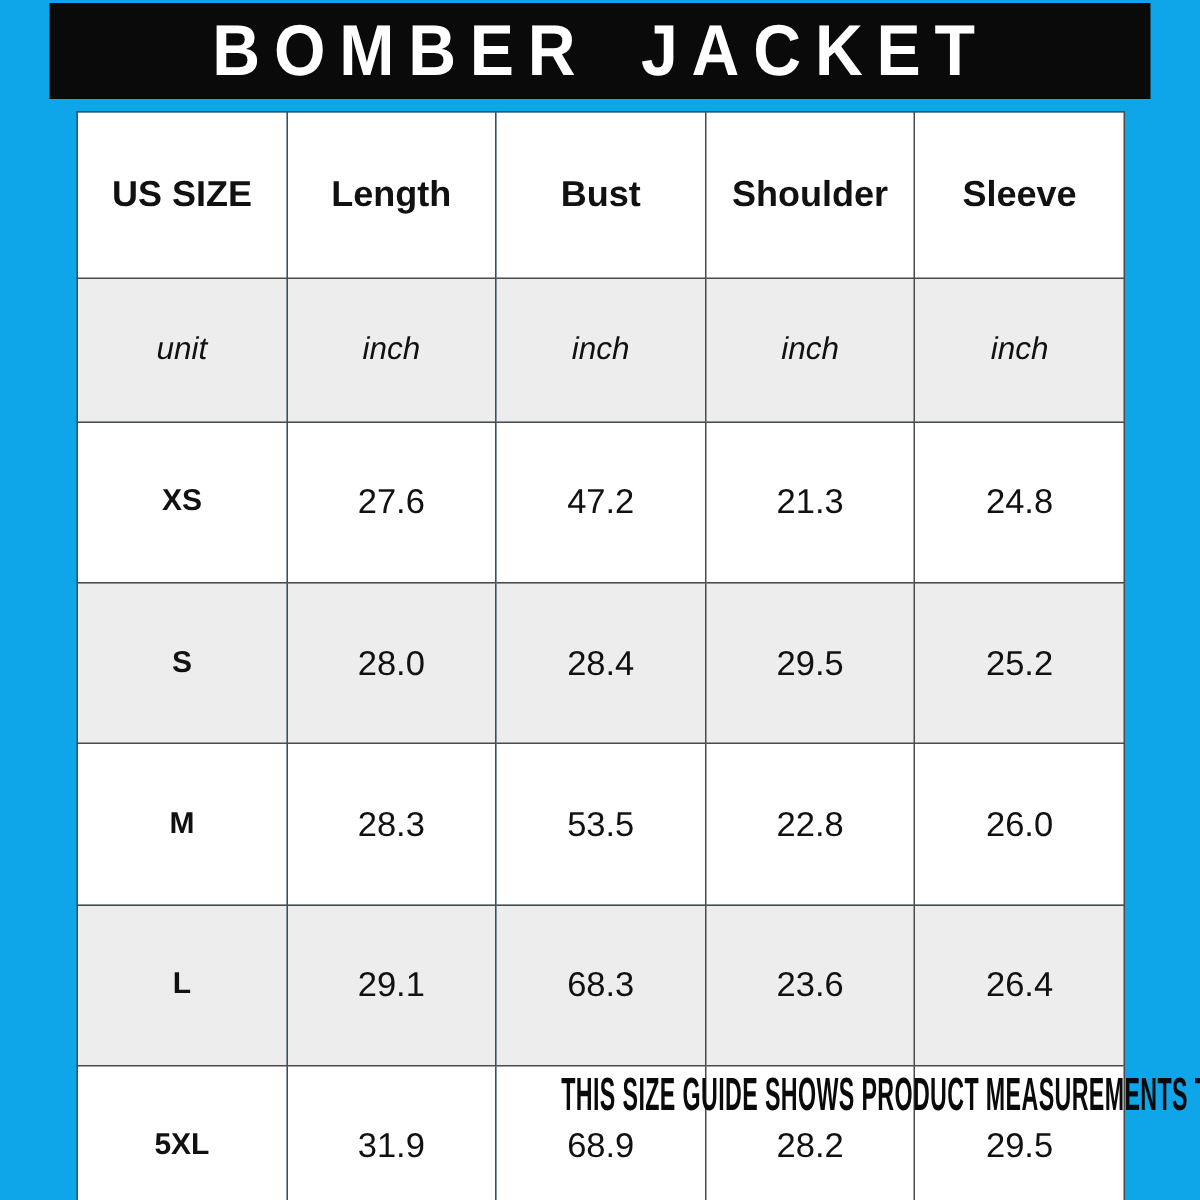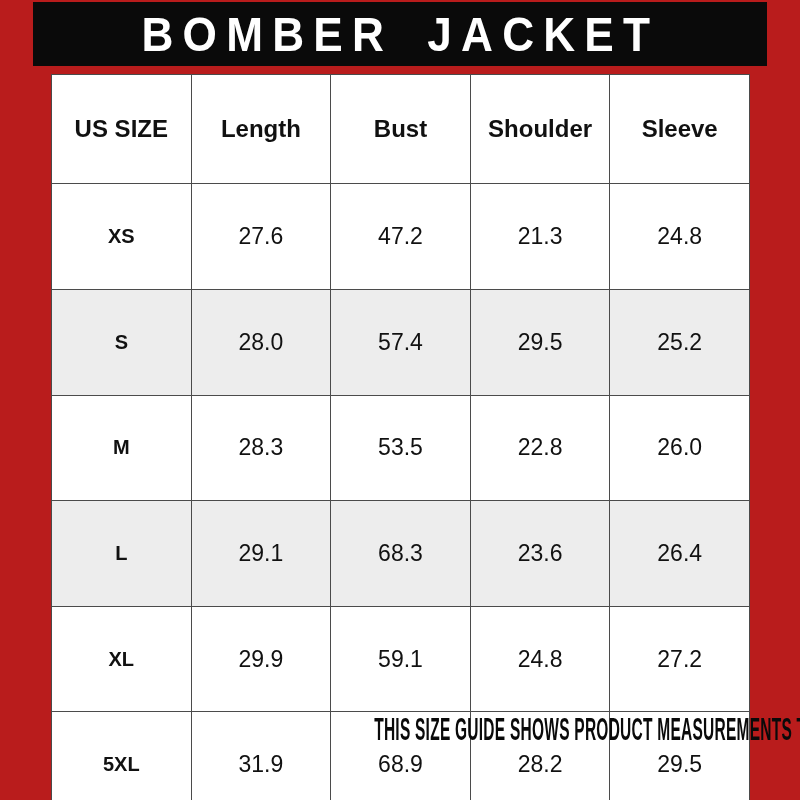--- a/index.html
+++ b/index.html
@@ -1,20 +1,20 @@
 <!DOCTYPE html>
 <html><head>
 <meta charset="utf-8">
 <style>
   html, body { margin: 0; padding: 0; }
   .page {
     position: relative;
     width: 800px;
     height: 800px;
-    background: #b91c1c;
+    background: #0ea5e9;
     font-family: "Liberation Sans", sans-serif;
     overflow: hidden;
   }
   .title-bar {
     position: absolute;
     left: 33px;
     top: 2px;
     width: 734px;
     height: 64px;
     background: #0a0a0a;
@@ -94,54 +94,54 @@
 
   <table class="size-table">
     <tbody>
         <tr>
       <th>US SIZE</th>
       <th>Length</th>
       <th>Bust</th>
       <th>Shoulder</th>
       <th>Sleeve</th>
     </tr>
+    <tr class="unit-row stripe">
+      <td>unit</td>
+      <td>inch</td>
+      <td>inch</td>
+      <td>inch</td>
+      <td>inch</td>
+    </tr>
     <tr>
       <td class="size-label">XS</td>
       <td>27.6</td>
       <td>47.2</td>
       <td>21.3</td>
       <td>24.8</td>
     </tr>
     <tr class="stripe">
       <td class="size-label">S</td>
       <td>28.0</td>
-      <td>57.4</td>
+      <td>28.4</td>
       <td>29.5</td>
       <td>25.2</td>
     </tr>
     <tr>
       <td class="size-label">M</td>
       <td>28.3</td>
       <td>53.5</td>
       <td>22.8</td>
       <td>26.0</td>
     </tr>
     <tr class="stripe">
       <td class="size-label">L</td>
       <td>29.1</td>
       <td>68.3</td>
       <td>23.6</td>
       <td>26.4</td>
-    </tr>
-    <tr>
-      <td class="size-label">XL</td>
-      <td>29.9</td>
-      <td>59.1</td>
-      <td>24.8</td>
-      <td>27.2</td>
     </tr>
     <tr>
       <td class="size-label">5XL</td>
       <td>31.9</td>
       <td>68.9</td>
       <td>28.2</td>
       <td>29.5</td>
     </tr>
   </tbody>
     </table>

